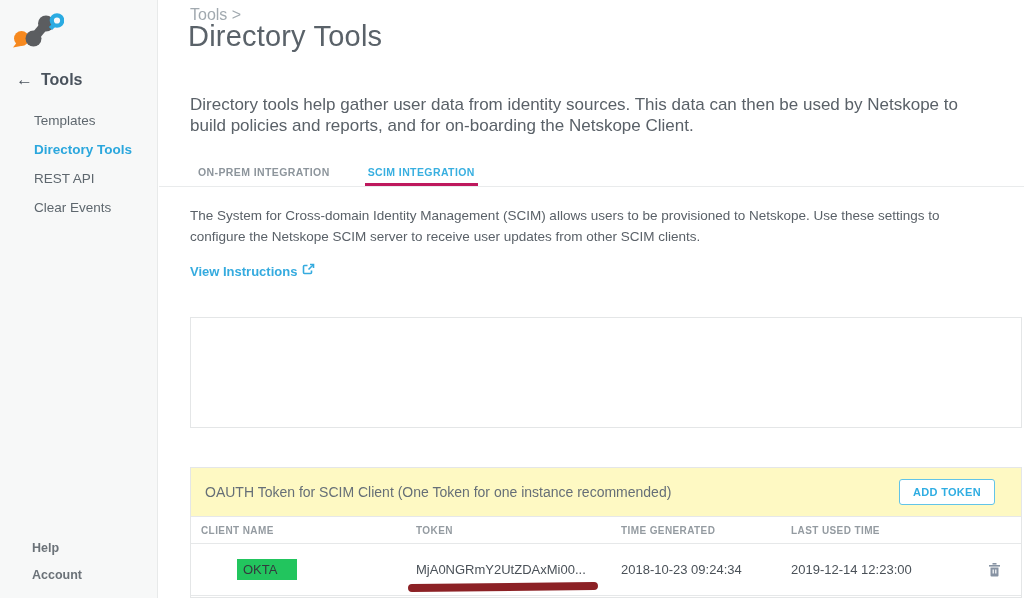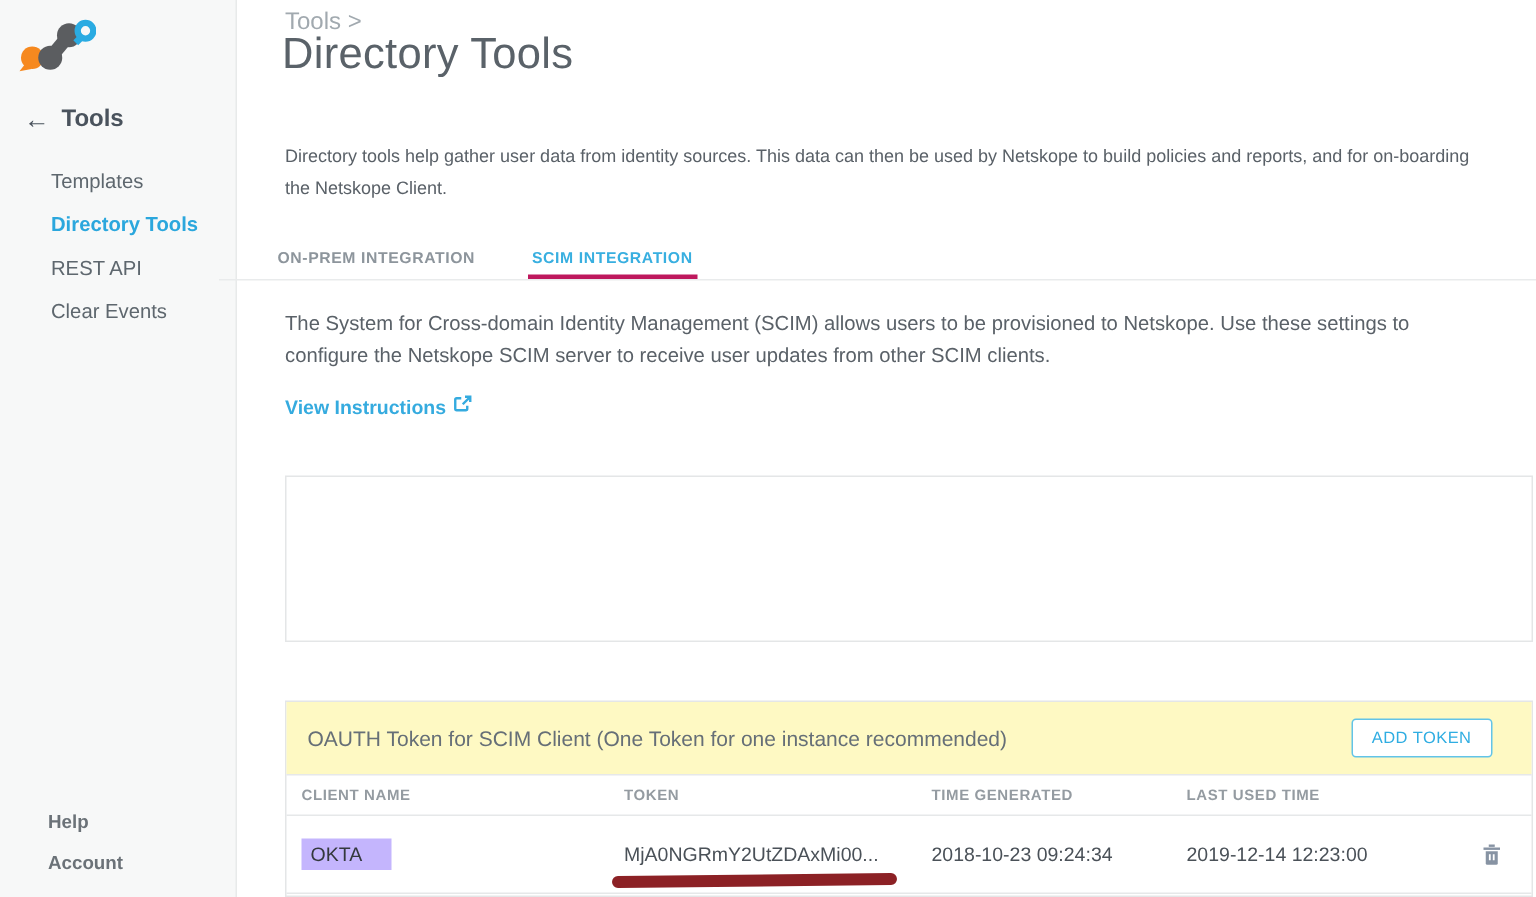--- a/index.html
+++ b/index.html
@@ -17,25 +17,25 @@
   .side-nav { position:absolute; left:34px; top:113px; list-style:none; }
   .side-nav li { font-size:13.5px; color:#5e676e; margin-bottom:14px; line-height:15px; cursor:pointer; }
   .side-nav li.active { color:#2ba7dd; font-weight:700; }
   .side-foot { position:absolute; left:32px; top:541px;font-weight:bold; }
   .side-foot div { font-size:12.5px; color:#6b7278; margin-bottom:13px; cursor:pointer; }
 
   
   .breadcrumb { position:absolute; left:190px; top:6px; font-size:16px; color:#a1a9af; }
   .page-title { position:absolute; left:188px; top:20px; font-size:29px; font-weight:300;
                 color:#5a6269; letter-spacing:.2px; }
-  .page-desc { position:absolute; left:190px; top:94px; width:806px; font-size:12px;
+  .page-desc { position:absolute; left:190px; top:94px; width:806px; font-size:17px;
                line-height:21px; color:#5a6168; }
 
   
-  .tabbar { position:absolute; left:146px; right:0; top:159px; height:28px;
+  .tabbar { position:absolute; left:159px; right:0; top:159px; height:28px;
             border-bottom:1px solid #e9ebec; display:flex; gap:32px; padding-left:36px;
             align-items:flex-end; }
   .tab { font-size:10.5px; font-weight:700; letter-spacing:.4px; color:#8d959c;
          padding:6px 3px 8px; cursor:pointer; }
   .tab.active { color:#38afe0; border-bottom:3px solid #be185d; padding-bottom:5px; }
 
   .scim-desc { position:absolute; left:190px; top:205px; width:806px; font-size:13.5px;
                line-height:21px; color:#5a6168; }
 
   .instructions { position:absolute; left:190px; top:263px; display:flex; align-items:flex-end;
@@ -53,30 +53,30 @@
   .redact.r1 { width:88px; transform:rotate(-.8deg); margin:0 2px; }
   .redact.r2 { width:212px; transform:rotate(-1.2deg); margin-left:1px; }
   .blurred { display:inline-block; width:112px; height:14px; background:#ebebeb;
              border-radius:7px; box-shadow:0 0 3px #e4e4e4; margin-right:4px; }
 
   .panel-token { top:467px; height:131px; }
   .panel-token .panel-head { height:48px; position:relative; font-size:14px; color:#666f77;
                              line-height:48px; padding-left:14px; background:#fef9c3; }
   .add-btn { position:absolute; right:26px; top:11px; height:26px; padding:0 13px;
              background:#fff; border:1px solid #62c4e8; border-radius:3px; color:#2fade2;
-             font-family:"Liberation Sans", sans-serif; font-size:11px; font-weight:400;
+             font-family:"Liberation Sans", sans-serif; font-size:11px; font-weight:700;
              letter-spacing:.3px; cursor:pointer; }
 
   .t-row { display:grid; grid-template-columns:215px 205px 170px 195px 1fr;
            padding-left:10px; align-items:center; }
   .t-head { height:28px; border-top:1px solid #e6e8e9; border-bottom:1px solid #e6e8e9; }
   .t-head span { font-size:10px; font-weight:700; letter-spacing:.4px; color:#949ba1; }
   .t-data { height:52px; border-bottom:1px solid #e6e8e9; font-size:13px; color:#4a5158; }
 
-  .hl { display:inline-block; background:#c4b5fd; color:#34393d; padding:3px 20px 3px 6px; }
+  .hl { display:inline-block; background:#22c55e; color:#34393d; padding:3px 20px 3px 6px;margin-left:36px; }
   .token-cell { position:relative; }
   .token-underline { position:absolute; left:-8px; top:21px; width:190px; height:8px;
                      background:#8c2125; border-radius:5px; transform:rotate(-.6deg); }
   .trash { cursor:pointer; display:inline-flex; padding:2px; }
 </style>
 </head>
 <body>
 
 <div class="screen">
 

